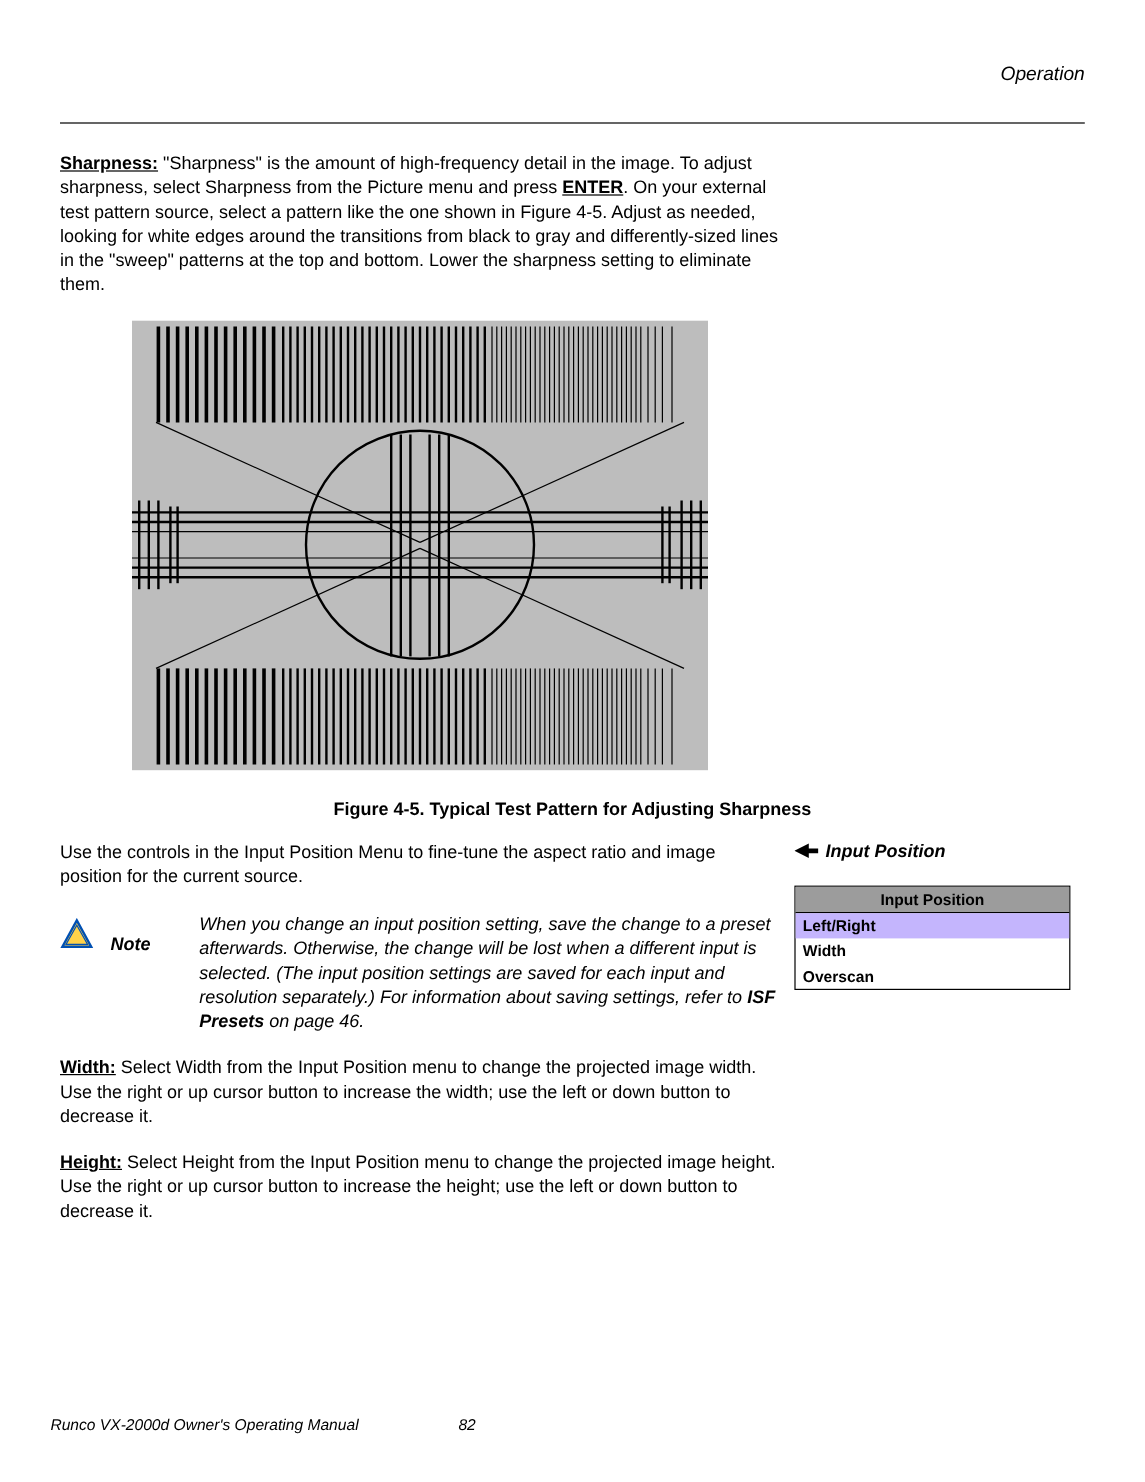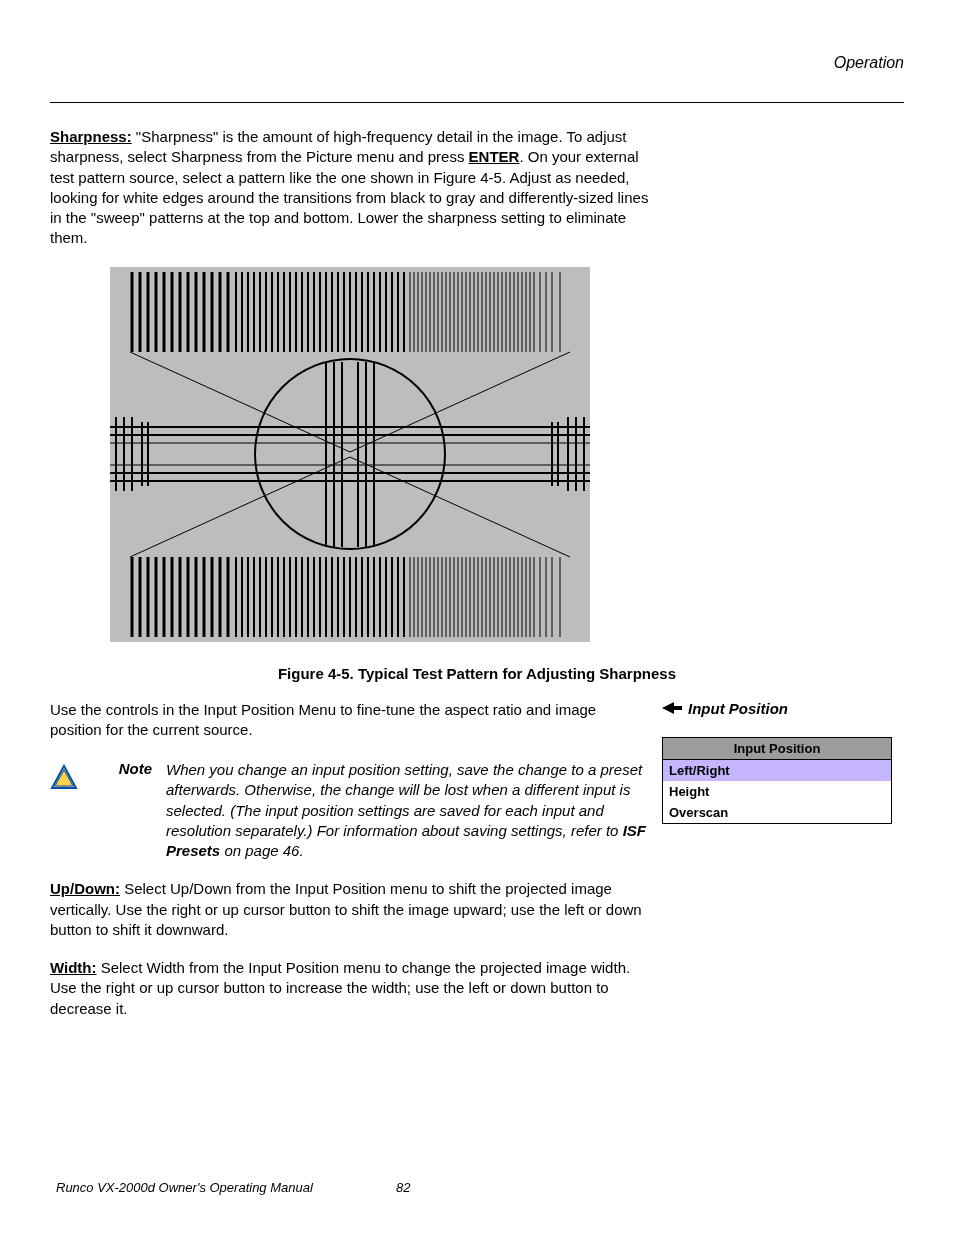--- a/index.html
+++ b/index.html
@@ -75,33 +75,33 @@
   .note-block {
     display: flex;
     align-items: flex-start;
     gap: 14px;
     margin: 20px 0 18px 0;
   }
   .note-icon { flex-shrink: 0; margin-top: 4px; }
   .note-label {
     font-weight: bold;
     font-style: italic;
+    margin-top: 18px;
     flex-shrink: 0;
     width: 60px;
-    text-align: right;
   }
   .note-text {
     font-style: italic;
     line-height: 1.35;
     flex: 1;
   }
   .footer {
     position: absolute;
     bottom: 40px;
-    left: 56px;
+    left: 42px;
     right: 50px;
     font-style: italic;
     font-size: 13px;
     display: flex;
   }
   .footer .title { flex: 0 0 340px; }
   .footer .pageno { }
   b.term { font-weight: bold; font-style: normal; text-decoration: underline; }
 </style>
 </head>
@@ -348,38 +348,38 @@
         <polygon points="14,2 26,24 2,24" fill="#ffd24a" stroke="#0050b3" stroke-width="2"></polygon>
         <polygon points="14,6 23,22 5,22" fill="none" stroke="#0050b3" stroke-width="1"></polygon>
       </svg>
       <div class="note-label">Note</div>
       <div class="note-text">
         <span>When you change an input position setting, save the change to a preset afterwards. Otherwise, the change will be lost when a different input is selected. (The input position settings are saved for each input and resolution separately.) For information about saving settings, refer to </span><b>ISF Presets</b><span> on page 46.</span>
       </div>
     </div>
 
     <p class="body-para" style="width:auto">
-      <b class="term">Up/Down:</b><span> Select Up/Down from the Input Position menu to shift the projected image vertically. Use the right or up cursor button to shift the image upward; use the left or down button to shift it downward.</span>
+      <b class="term">Width:</b><span> Select Width from the Input Position menu to change the projected image width. Use the right or up cursor button to increase the width; use the left or down button to decrease it.</span>
     </p>
     <p class="body-para" style="width:auto">
-      <b class="term">Width:</b><span> Select Width from the Input Position menu to change the projected image width. Use the right or up cursor button to increase the width; use the left or down button to decrease it.</span>
+      <b class="term">Height:</b><span> Select Height from the Input Position menu to change the projected image height. Use the right or up cursor button to increase the height; use the left or down button to decrease it.</span>
     </p>
   </div>
 
   <div class="right-col">
     <div class="section-marker">
       <svg width="20" height="14">
           <polygon points="0,7 12,1 12,5 20,5 20,9 12,9 12,13" fill="#000"></polygon>
         </svg>
       <span>Input Position</span>
     </div>
     <div class="menu-table">
       <div class="hdr">Input Position</div>
       <div class="row sel">Left/Right</div>
-      <div class="row">Height</div>
+      <div class="row">Width</div>
       <div class="row">Overscan</div>
     </div>
   </div>
 </div>
 
 <div class="footer">
   <span class="title">Runco VX-2000d Owner's Operating Manual</span>
   <span class="pageno">82</span>
 </div>
 

